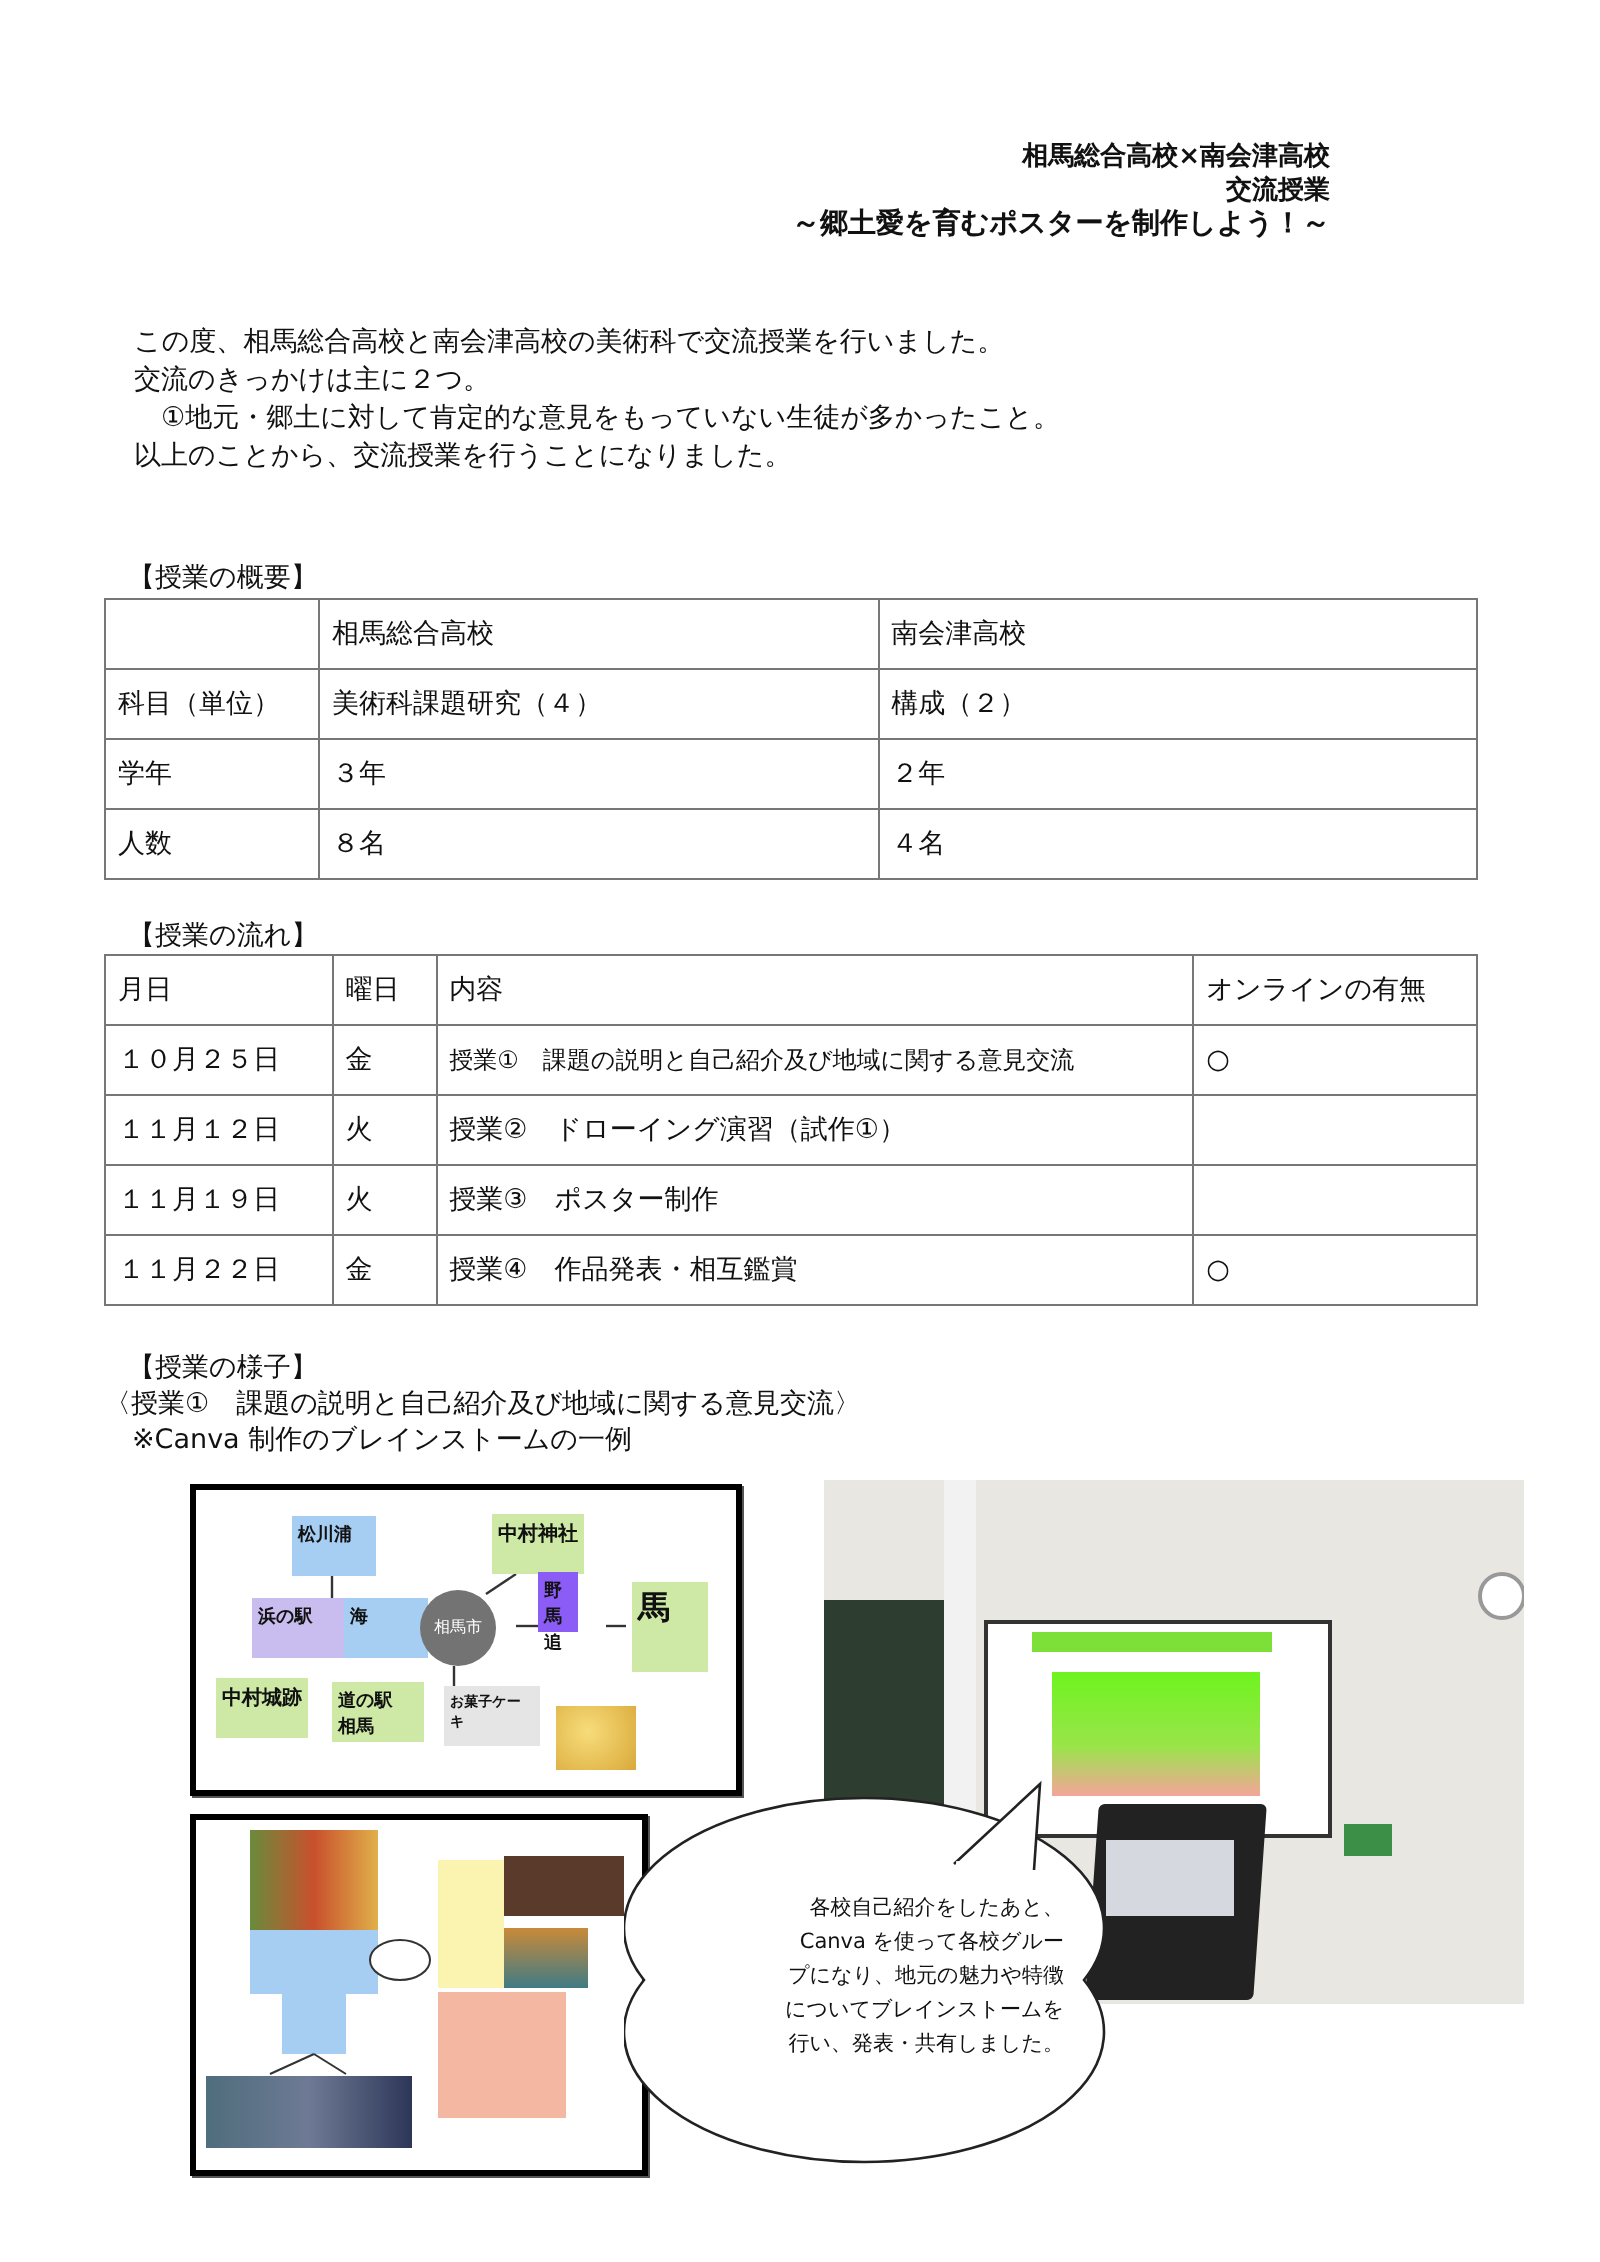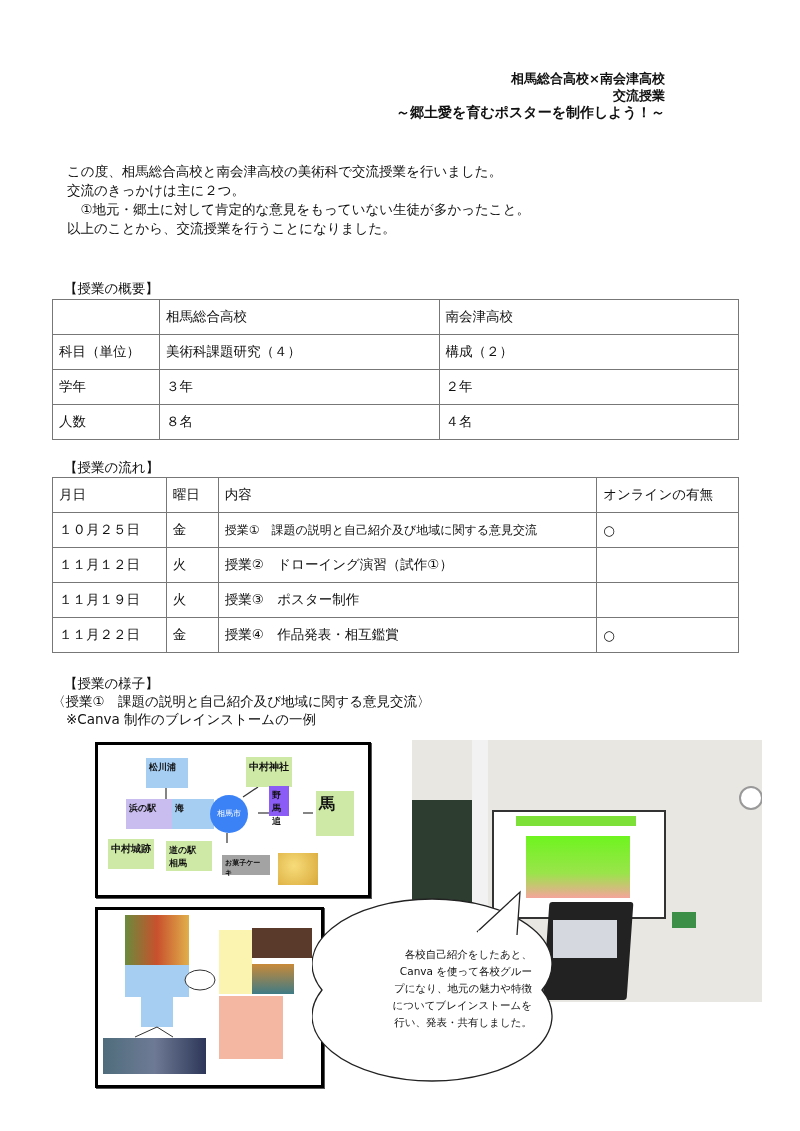--- a/index.html
+++ b/index.html
@@ -128,34 +128,34 @@
     </div>
   <div class="note" style="left:148px;top:12px;width:46px;height:30px;background:#cde9a5">
       <b style="font-size:10px">中村神社</b>
     </div>
   <div class="note" style="left:28px;top:54px;width:56px;height:30px;background:#c9bdf0">
       <b>浜の駅</b>
     </div>
   <div class="note" style="left:48px;top:54px;width:42px;height:30px;background:#a6cdf2;left:74px">
       <b>海</b>
     </div>
-  <div class="abs" style="left:112px;top:50px;width:38px;height:38px;border-radius:50%;background:#3b82f6;color:#fff;font-size:8px;text-align:center;line-height:38px">相馬市</div>
+  <div class="abs" style="left:112px;top:50px;width:38px;height:38px;border-radius:50%;background:#737373;color:#fff;font-size:8px;text-align:center;line-height:38px">相馬市</div>
   <div class="note" style="left:171px;top:41px;width:20px;height:30px;background:#8b5cf6">
       <b>野馬追</b>
     </div>
   <div class="note" style="left:218px;top:46px;width:38px;height:45px;background:#cde9a5">
       <b style="font-size:16px">馬</b>
     </div>
   <div class="note" style="left:10px;top:94px;width:46px;height:30px;background:#cde9a5">
       <b style="font-size:10px">中村城跡</b>
     </div>
   <div class="note" style="left:68px;top:96px;width:46px;height:30px;background:#cde9a5">
       <b>道の駅　相馬</b>
     </div>
-  <div class="note" style="left:124px;top:110px;width:48px;height:20px;background:#a3a3a3">
+  <div class="note" style="left:124px;top:98px;width:48px;height:30px;background:#e5e5e5">
       <b style="font-size:7px">お菓子ケーキ</b>
     </div>
   <div class="abs" style="left:180px;top:108px;width:40px;height:32px;background:radial-gradient(circle at 40% 40%,#f7dc7a,#d9a93a)"></div>
 </div>
 
 <div class="frame" style="left:83px;top:907px;width:223px;height:175px">
   <div class="abs" style="left:27px;top:5px;width:64px;height:50px;background:linear-gradient(90deg,#6a8b3c,#c9502d 50%,#e0b04a)"></div>
   <div class="abs" style="left:27px;top:55px;width:64px;height:32px;background:#a6cdf2"></div>
   <div class="abs" style="left:43px;top:87px;width:32px;height:30px;background:#a6cdf2"></div>
   <svg width="223" height="175" style="position:absolute;left:0;top:0">

